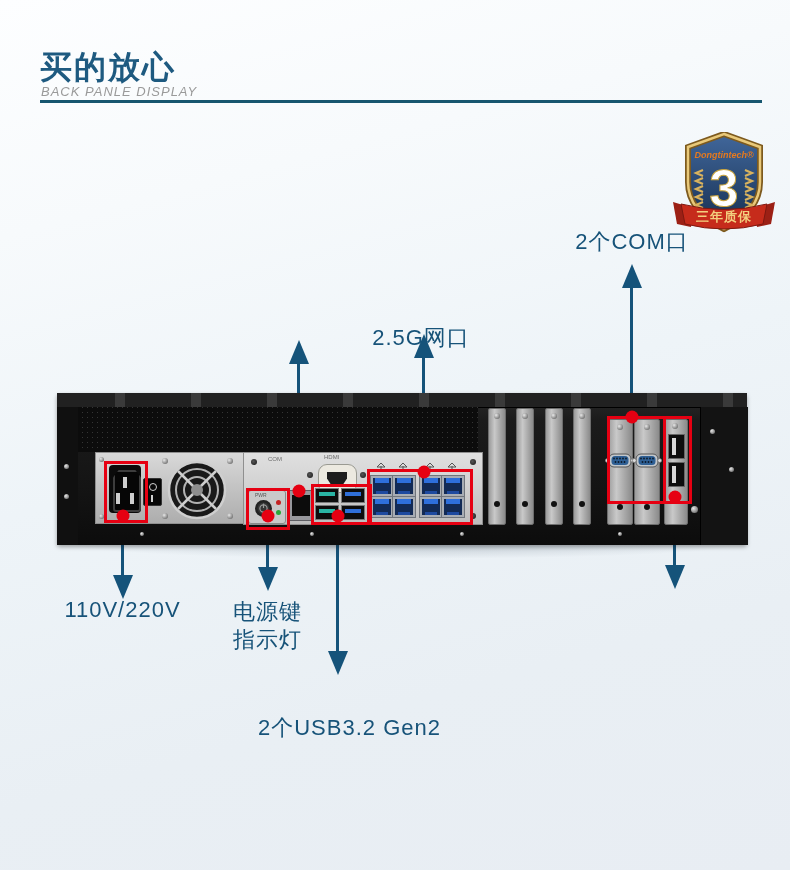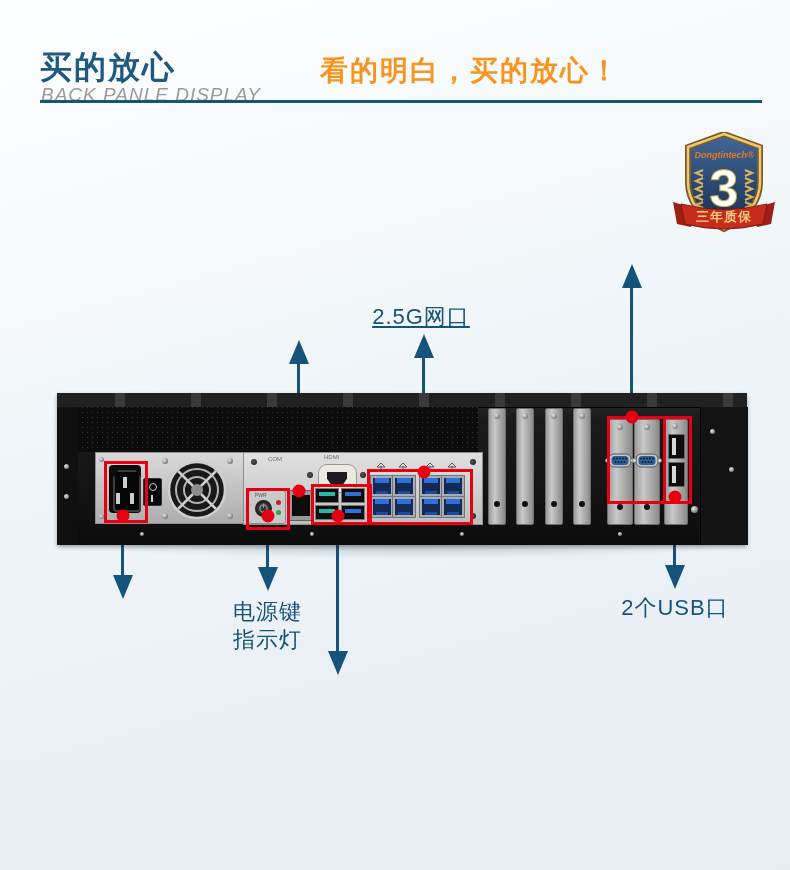--- a/index.html
+++ b/index.html
@@ -3,21 +3,21 @@
 <meta charset="utf-8">
 <style>
   html,body{margin:0;padding:0;}
   body{font-family:"Liberation Sans","DejaVu Sans",sans-serif;}
   #stage{position:relative;width:790px;height:870px;overflow:hidden;
     background:linear-gradient(165deg,#fdfeff 0%,#f7fafc 22%,#eef4f8 48%,#e9eff4 75%,#e8edf3 100%);}
   .abs{position:absolute;}
 
   
   .title{left:40px;top:46px;font-size:32px;font-weight:bold;color:#1e5a80;letter-spacing:2px;}
-  .subtitle{left:41px;top:84px;font-size:19px;font-style:italic;color:#9a9a9a;letter-spacing:1px;}
+  .subtitle{left:41px;top:84px;font-size:13px;font-style:italic;color:#9a9a9a;letter-spacing:1px;}
   .slogan{left:250px;top:52px;width:440px;text-align:center;font-size:28px;font-weight:bold;color:#f7941d;letter-spacing:2px;}
   .divider{left:40px;top:100px;width:722px;height:3px;background:#17566f;}
 
   
   .lbl{position:absolute;color:#175379;font-size:22px;line-height:28px;letter-spacing:1px;}
   .c{text-align:center;}
 
   
   .aline{position:absolute;width:3px;background:#15537a;}
   .ah{position:absolute;width:0;height:0;border-left:10px solid transparent;border-right:10px solid transparent;}
@@ -52,21 +52,20 @@
   .usbport .tongue{position:absolute;left:3px;right:3px;top:3px;height:4px;}
   .ant{position:absolute;width:10px;height:9px;}
 </style>
 </head>
 <body>
 
 <div id="stage">
 
   <div class="abs title">买的放心</div>
   <div class="abs subtitle">BACK PANLE DISPLAY</div>
-  <div class="abs slogan">看的明白，买的放心！</div>
   <div class="abs divider"></div>
 
   <svg class="abs" style="left:665px;top:132px;" width="118" height="104" viewBox="0 0 118 104">
     <defs>
       <linearGradient id="shieldG" x1="0" y1="0" x2="0" y2="1">
         <stop offset="0" stop-color="#41679b"></stop>
           <stop offset="1" stop-color="#152e4f"></stop>
       </linearGradient>
     </defs>
 
@@ -92,24 +91,26 @@
       <path d="M80,62 l7,3 l-7,3"></path>
         <path d="M80,70 l7,3 l-7,3"></path>
     </g>
 
     <text x="59" y="74" font-size="52" font-weight="bold" fill="#ffffff" stroke="#caa43c" stroke-width="1" text-anchor="middle">3</text>
 
     <path d="M16,72 Q59,83 102,72 L98,92 Q59,102 20,92 Z" fill="#c62b1b" stroke="#7e1810" stroke-width="1"></path>
     <text x="59" y="89" font-size="13" font-weight="bold" fill="#f3cf7e" text-anchor="middle" letter-spacing="1">三年质保</text>
   </svg>
 
-  <div class="lbl c" style="left:347px;top:303px;width:148px;text-decoration:underline;">2.5G网口</div>
+  <div class="lbl c" style="left:552px;top:228px;width:160px;">2个COM口</div>
+  <div class="lbl c" style="left:347px;top:324px;width:148px;">2.5G网口</div>
+  <div class="lbl c" style="left:40px;top:596px;width:165px;">110V/220V</div>
   <div class="lbl" style="left:233px;top:598px;">电源键</div>
   <div class="lbl" style="left:233px;top:626px;">指示灯</div>
-  <div class="lbl c" style="left:615px;top:594px;width:120px;">2个USB口</div>
+  <div class="lbl" style="left:258px;top:714px;">2个USB3.2 Gen2</div>
 
   <div class="ah up abs" style="left:622px;top:264px;"></div>
   <div class="aline abs" style="left:630px;top:287px;height:128px;"></div>
 
   <div class="ah up abs" style="left:414px;top:334px;"></div>
   <div class="aline abs" style="left:422px;top:357px;height:113px;"></div>
 
   <div class="ah up abs" style="left:289px;top:340px;"></div>
   <div class="aline abs" style="left:297px;top:363px;height:126px;"></div>
 

